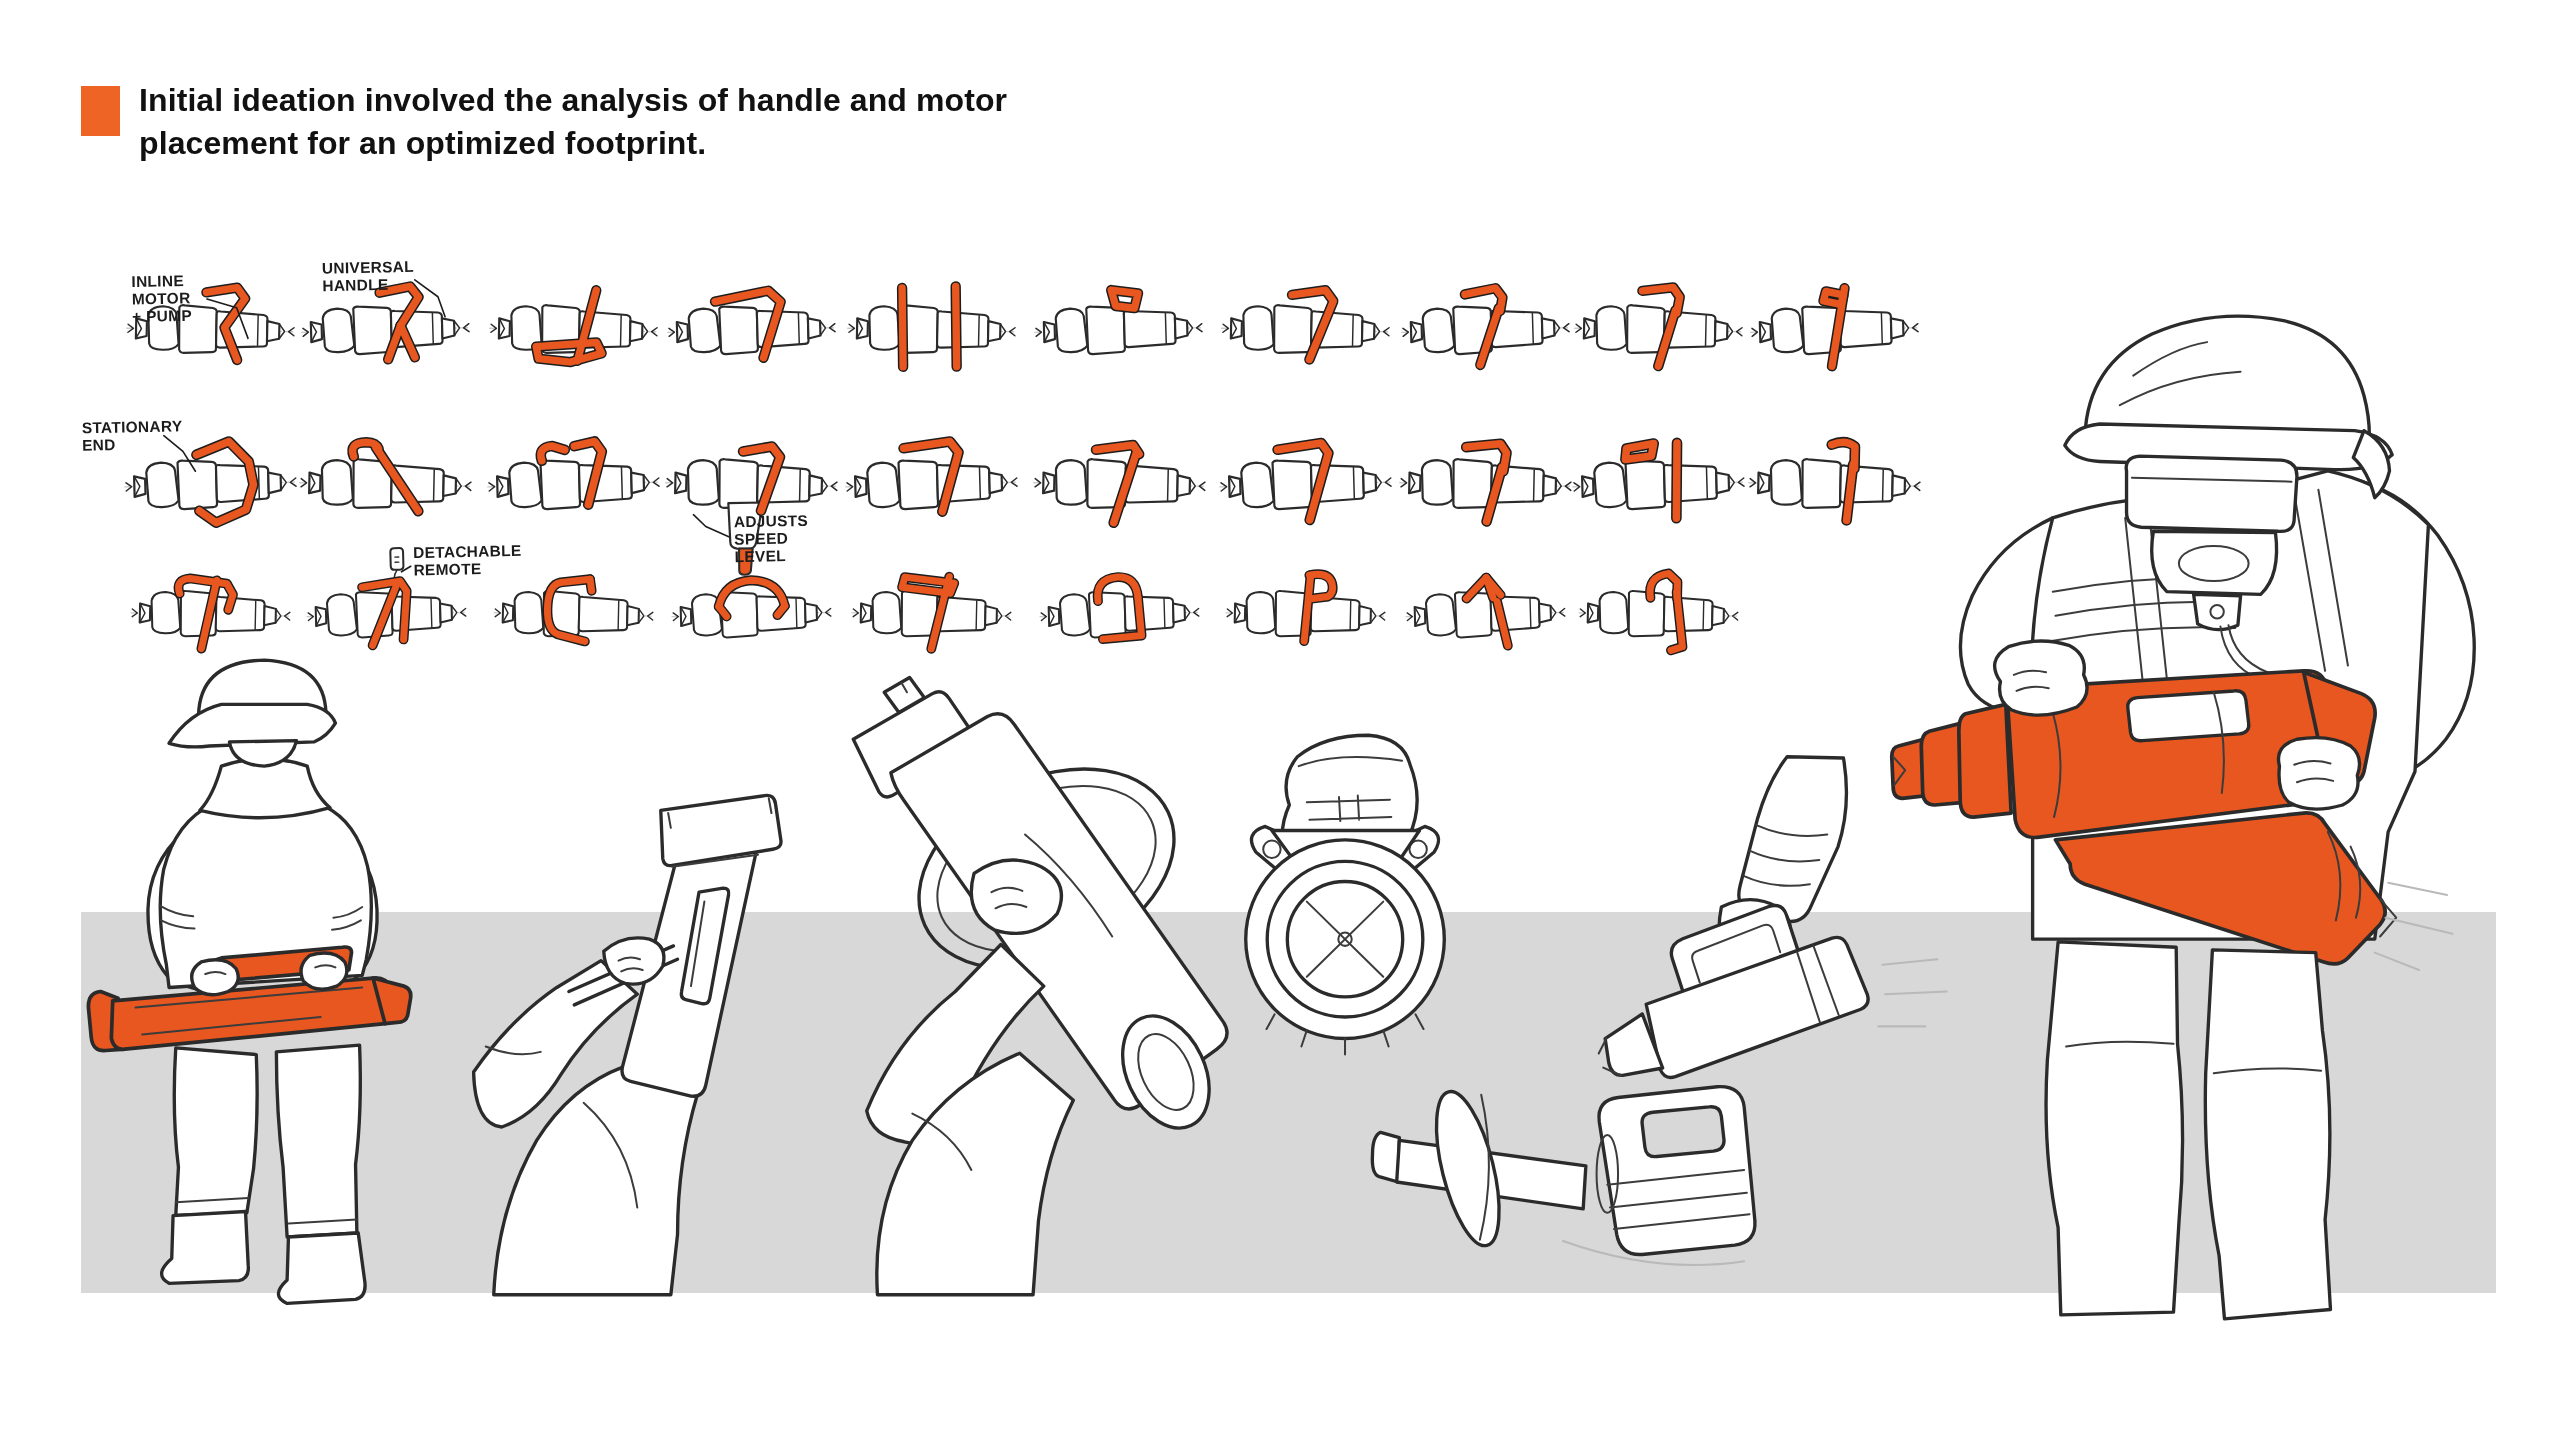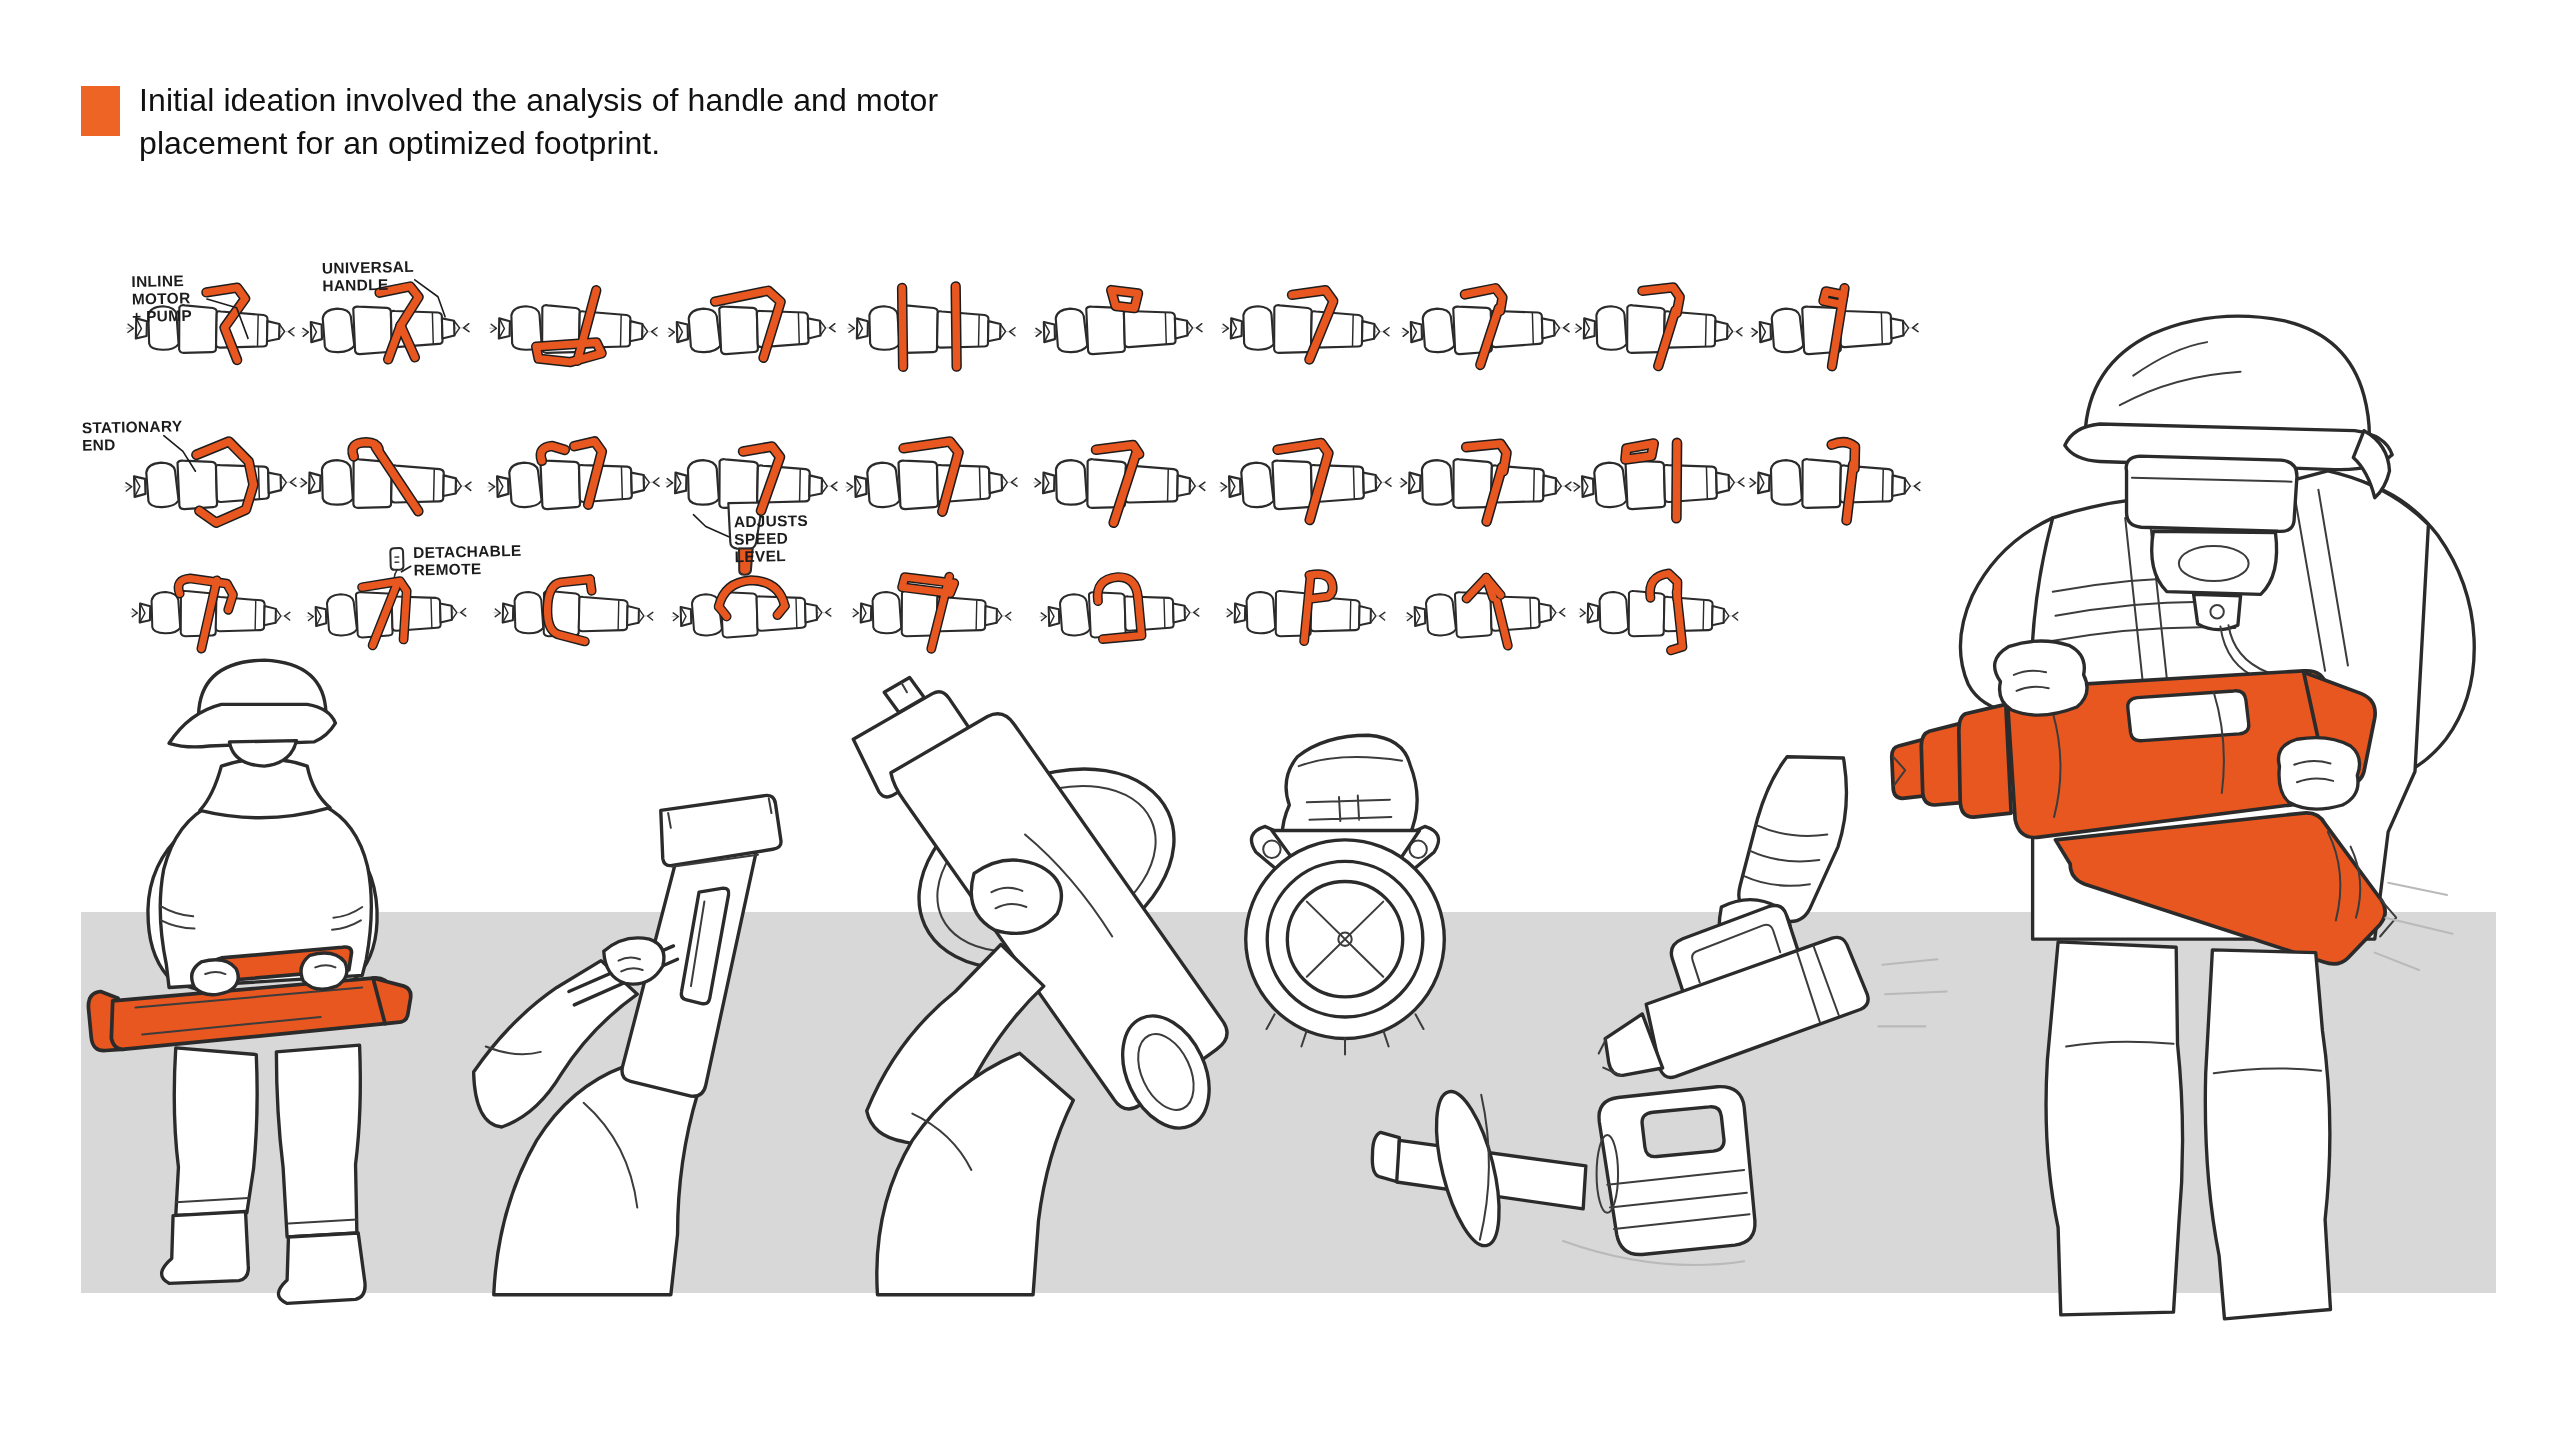--- a/index.html
+++ b/index.html
@@ -4,21 +4,21 @@
 <style>
   html,body{margin:0;padding:0;background:#fff;}
   body{width:2576px;height:1449px;overflow:hidden;font-family:"Liberation Sans",sans-serif;}
   .canvas{position:relative;width:2576px;height:1449px;background:#fff;}
   .ground{position:absolute;left:81px;top:912px;width:2415px;height:381px;background:var(--ground,#D8D8D8);}
   #figures,#anno{position:absolute;left:0;top:0;width:2576px;height:1449px;}
   #grid{position:absolute;left:0;top:0;width:2576px;height:1449px;}
   #grid svg{position:absolute;overflow:visible;}
   header.caption{position:absolute;left:81px;top:79px;display:flex;gap:19px;align-items:flex-start;}
   .bullet{width:39px;height:50px;background:var(--bullet,#ED6424);flex:0 0 auto;margin-top:6.7px;}
-  .caption p{margin:0;width:885px;font-size:32px;line-height:43px;color:#111;font-weight:400;letter-spacing:0.1px;}
+  .caption p{margin:0;width:885px;font-size:32px;line-height:43px;color:#111;font-weight:700;letter-spacing:0.1px;}
   
   #figures path,#figures ellipse,#figures circle,#figures line{fill:none;stroke:var(--ink,#2b2b2b);stroke-width:5;stroke-linecap:round;stroke-linejoin:round;}
   #figures .wf{fill:#ffffff;}
   #figures .of{fill:var(--accent,#E8571F);stroke-width:5.5;}
   #figures .gf{fill:var(--ground,#D8D8D8);}
   #figures .thin{stroke-width:3;stroke:#3c3c3c;}
   #figures .faint{stroke:#b9b9b9;stroke-width:3;}
   
   .tb path{stroke:var(--ink,#2b2b2b);stroke-width:3.2;fill:none;stroke-linejoin:round;stroke-linecap:round;}
   .tb path.fill{fill:#fff;}

